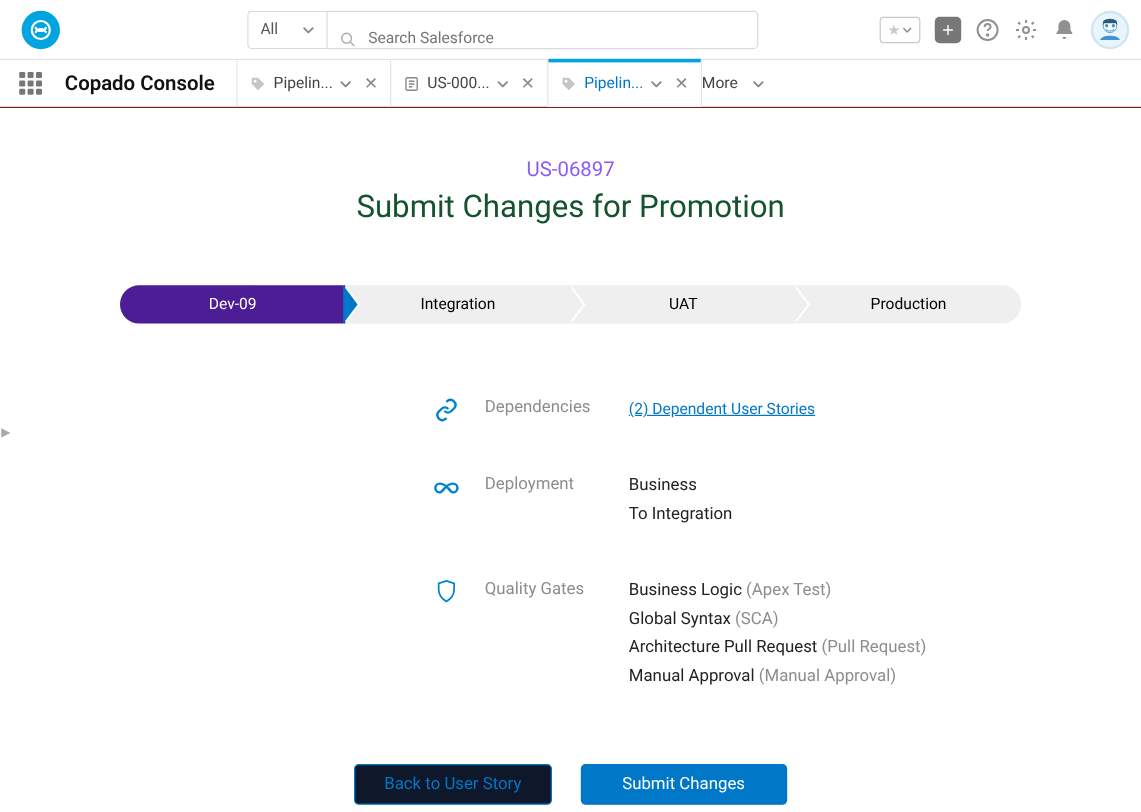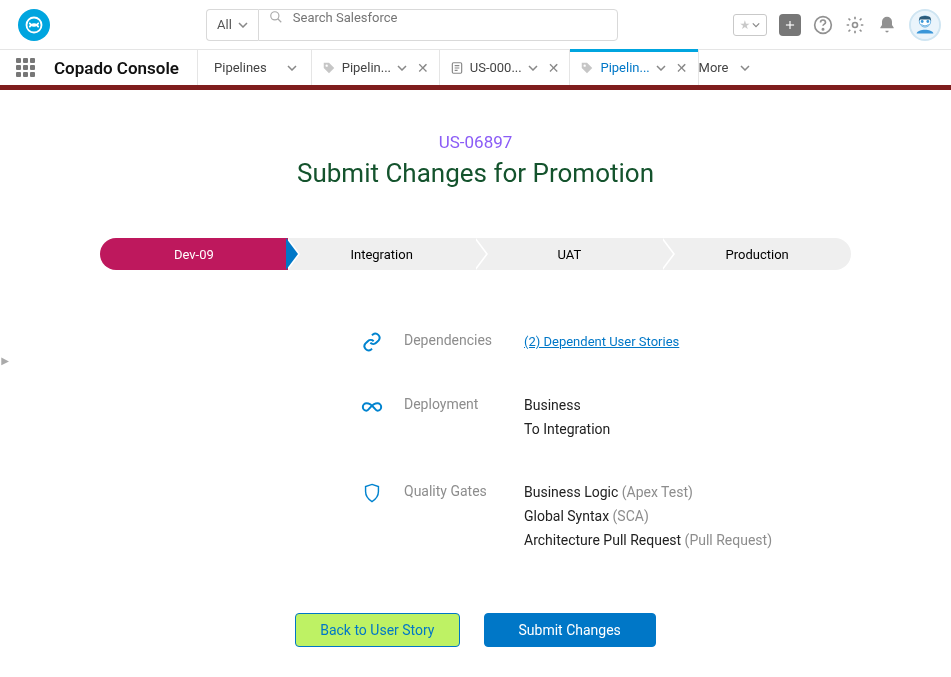--- a/index.html
+++ b/index.html
@@ -3,33 +3,33 @@
 <meta charset="utf-8">
 <style>
   * { box-sizing: border-box; margin: 0; padding: 0; font-family: -apple-system, BlinkMacSystemFont, "Segoe UI", Roboto, "Helvetica Neue", Arial, sans-serif; }
   body { background: #fff; width: 951px; height: 677px; overflow: hidden; position: relative; }
 
   
   .topbar { height: 50px; display: flex; align-items: center; padding: 0 10px; border-bottom: 1px solid #e5e5e5; gap: 8px; }
   .app-logo { width: 32px; height: 32px; border-radius: 50%; background: #00a5df; display: flex; align-items: center; justify-content: center; margin-left: 8px; margin-right: 8px; }
   .app-logo svg { width: 20px; height: 20px; }
   .search-group { display: flex; align-items: center; margin-left: 140px; }
-  .scope-select { height: 32px; border: 1px solid #d9d9d9; border-radius: 4px 0 0 4px; border-right: none; padding: 0 10px; display: flex; align-items: center; gap: 6px; font-size: 13px; color: #555; background: #fff; }
-  .search-box { height: 32px; width: 360px; border: 1px solid #d9d9d9; border-radius: 0 4px 4px 0; display: flex; align-items: flex-start; padding: 0 10px; gap: 10px; }
+  .scope-select { height: 32px; border: 1px solid #d9d9d9; border-radius: 4px 0 0 4px; border-right: none; padding: 0 10px; display: flex; align-items: center; gap: 20px; font-size: 13px; color: #555; background: #fff; }
+  .search-box { height: 32px; width: 360px; border: 1px solid #d9d9d9; border-radius: 0 4px 4px 0; display: flex; align-items: flex-end; padding: 0 10px; gap: 10px; }
   .search-box input { border: none; outline: none; font-size: 13px; flex: 1; color: #555; }
   .right-icons { margin-left: auto; display: flex; align-items: center; gap: 12px; color: #919191; }
   .fav-box { width: 34px; height: 22px; border: 1px solid #c9c9c9; border-radius: 3px; display: flex; align-items: center; justify-content: center; gap: 0; }
   .fav-box .star { color: #c9c9c9; font-size: 12px; }
   .add-btn { width: 22px; height: 22px; background: #777; border-radius: 4px; display:flex; align-items:center; justify-content:center; }
   .add-btn svg { width:14px; height:14px; }
   .icon-btn { cursor: pointer; display:flex; align-items:center; }
   .avatar { width: 32px; height: 32px; border-radius: 50%; background: #e8f4fb; border: 2px solid #cfe5f2; display:flex; align-items:center; justify-content:center; overflow:hidden; }
 
   
-  .navbar { height: 40px; display: flex; align-items: stretch; border-bottom: 5px solid #7f1d1d; }
+  .navbar { height: 40px; display: flex; align-items: stretch; border-bottom: 1px solid #7f1d1d; }
   .waffle { width: 50px; display:flex; align-items:center; justify-content:center; color:#777; }
   .waffle-grid { display:grid; grid-template-columns: repeat(3,5px); grid-template-rows: repeat(3,5px); gap:2px; }
   .waffle-grid span { width:5px; height:5px; background:#777; border-radius:1px; }
   .app-name { display:flex; align-items:center; font-size: 17px; font-weight: 600; color:#111; padding: 0 18px 0 4px; }
   .tabs { display:flex; flex:1; align-items:stretch; }
   .tab { display:flex; align-items:center; gap:6px; padding: 0 10px; border-left:1px solid #e5e5e5; font-size:13px; color:#444; position:relative; min-width: 0;}
   .tab.main { padding: 0 44px 0 16px; position: relative; }
   .tab.main .chev { position:absolute; right: 14px; }
   .tab .tab-icon { display:inline-flex; }
   .tab .close { color:#888; font-size:14px; margin-left:4px; }
@@ -47,36 +47,36 @@
   .subtitle { text-align:center; color:#8b5cf6; font-size: 17px; margin-bottom: 6px; }
   .title { text-align:center; color:#14532d; font-size: 26px; font-weight: 400; margin-bottom: 50px; }
 
   
   .path { display:flex; margin: 0 40px 60px; }
   .step { flex:1; height: 32px; background:#efefef; color:#000000; display:flex; align-items:center; justify-content:center; font-size:13px; position:relative; }
   .step::after { content:''; position:absolute; right:-10px; top:0; width:0; height:0; border-top:16px solid transparent; border-bottom:16px solid transparent; border-left:12px solid #efefef; z-index:2; filter: drop-shadow(2px 0 0 #fff);}
   .step:first-child { border-radius: 16px 0 0 16px; }
   .step:last-child { border-radius: 0 16px 16px 0; }
   .step:last-child::after { display:none; }
-  .step.active { background:#be185d; color:#fff; }
+  .step.active { background:#4c1d95; color:#fff; }
   .step.active::after { border-left-color:#0077c7; }
 
   
   .details { margin-left: 300px; }
   .detail-row { display:flex; align-items:flex-start; gap: 20px; margin-bottom: 40px; }
   .detail-icon { width: 24px; color:#0083cf; display:flex; justify-content:center; padding-top:2px;}
   .detail-label { width: 100px; color:#8d8d8d; font-size:14px; padding-top:2px;}
   .detail-value { font-size:14px; color:#222; line-height: 1.7; }
   .detail-value a { color: #0077c7; text-decoration: underline; font-size: 13px; }
   .detail-value .muted { color:#8d8d8d; }
 
   
   .actions { display:flex; justify-content:center; gap: 24px; margin-top: 60px; margin-bottom: 10px; }
   .btn { height: 34px; padding: 0 24px; border-radius: 4px; font-size: 14px; display:flex; align-items:center; cursor:pointer; }
-  .btn-outline { border: 1px solid #0077c7; color:#0077c7; background:#bef264; }
+  .btn-outline { border: 1px solid #0077c7; color:#0077c7; background:#0f172a; }
   .btn-primary { border: 1px solid #0077c7; color:#fff; background:#0077c7; padding: 12px 34px; }
 
   
   .side-handle { position:absolute; left:0; top: 340px; width:10px; height:40px; display:flex; align-items:center; justify-content:center; color:#aaa; font-size:10px; }
 </style>
 </head>
 <body>
 
 <div class="topbar">
   <div class="app-logo">
@@ -155,26 +155,20 @@
         <span></span>
         <span></span>
         <span></span>
         <span></span>
         <span></span>
         <span></span>
     </div>
   </div>
   <div class="app-name">Copado Console</div>
   <div class="tabs">
-    <div class="tab main">
-      <span>Pipelines</span>
-      <svg class="chev" width="10" height="6" viewBox="0 0 10 6">
-          <path d="M1 1l4 4 4-4" stroke="#888" stroke-width="1.5" fill="none"></path>
-        </svg>
-    </div>
     <div class="tab">
       <svg class="tab-icon" width="14" height="14" viewBox="0 0 24 24" fill="#c6c6c6">
           <path d="M3 3h9l9 9-9 9-9-9V3z"></path>
           <circle cx="8" cy="8" r="2" fill="#fff"></circle>
         </svg>
       <span>Pipelin...</span>
       <svg class="chev" width="10" height="6" viewBox="0 0 10 6">
           <path d="M1 1l4 4 4-4" stroke="#888" stroke-width="1.5" fill="none"></path>
         </svg>
       <span class="close">✕</span>
@@ -255,20 +249,21 @@
         <div class="detail-icon">
           <svg width="18" height="20" viewBox="0 0 24 28" fill="none" stroke="#0083cf" stroke-width="2">
               <path d="M12 2l9 3v7c0 7-4 11-9 14-5-3-9-7-9-14V5l9-3z"></path>
             </svg>
         </div>
         <div class="detail-label">Quality Gates</div>
         <div class="detail-value" id="qg-list">
             <div><span>Business Logic </span><span class="muted">(Apex Test)</span></div>
             <div><span>Global Syntax </span><span class="muted">(SCA)</span></div>
             <div><span>Architecture Pull Request </span><span class="muted">(Pull Request)</span></div>
+            <div><span>Manual Approval </span><span class="muted">(Manual Approval)</span></div>
           </div>
       </div>
     </div>
 
     <div class="actions">
       <div class="btn btn-outline">Back to User Story</div>
       <div class="btn btn-primary">Submit Changes</div>
     </div>
   </div>
 </div>

